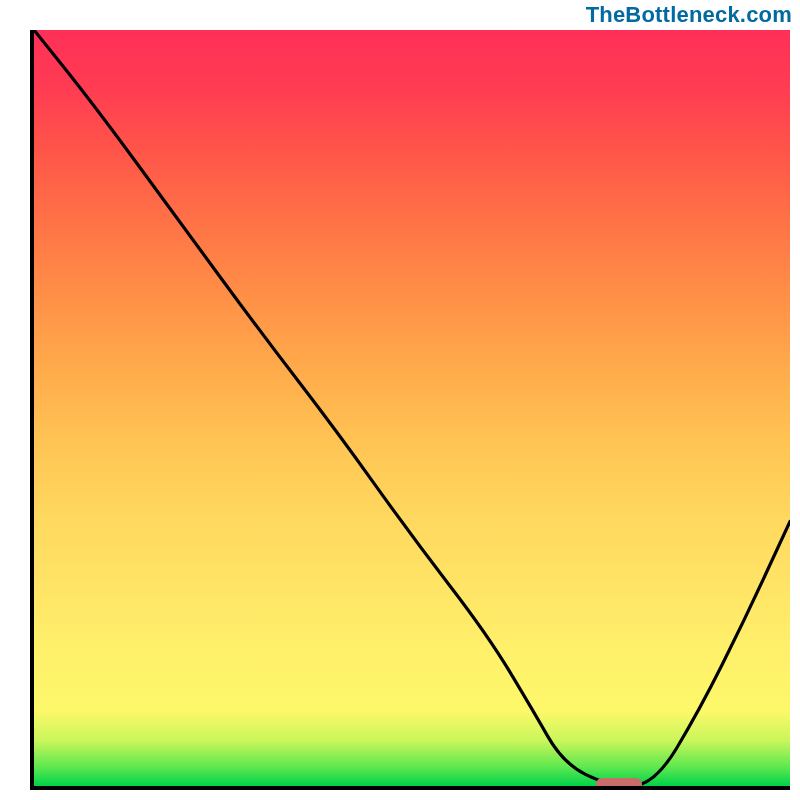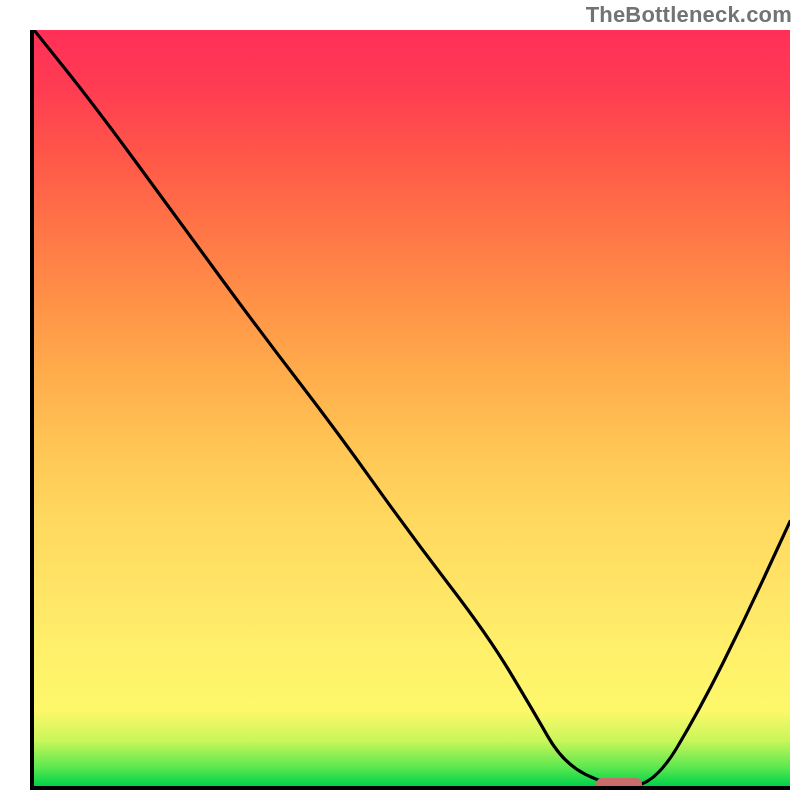--- a/index.html
+++ b/index.html
@@ -14,21 +14,21 @@
     position: relative;
     width: 800px;
     height: 800px;
   }
   .watermark {
     position: absolute;
     top: 2px;
     right: 8px;
     font-size: 22px;
     font-weight: 600;
-    color: #737373;
+    color: #0369a1;
     letter-spacing: 0.2px;
     z-index: 30;
   }
   .chart-frame {
     position: absolute;
     left: 30px;
     top: 30px;
     width: 760px;
     height: 760px;
     box-sizing: border-box;

